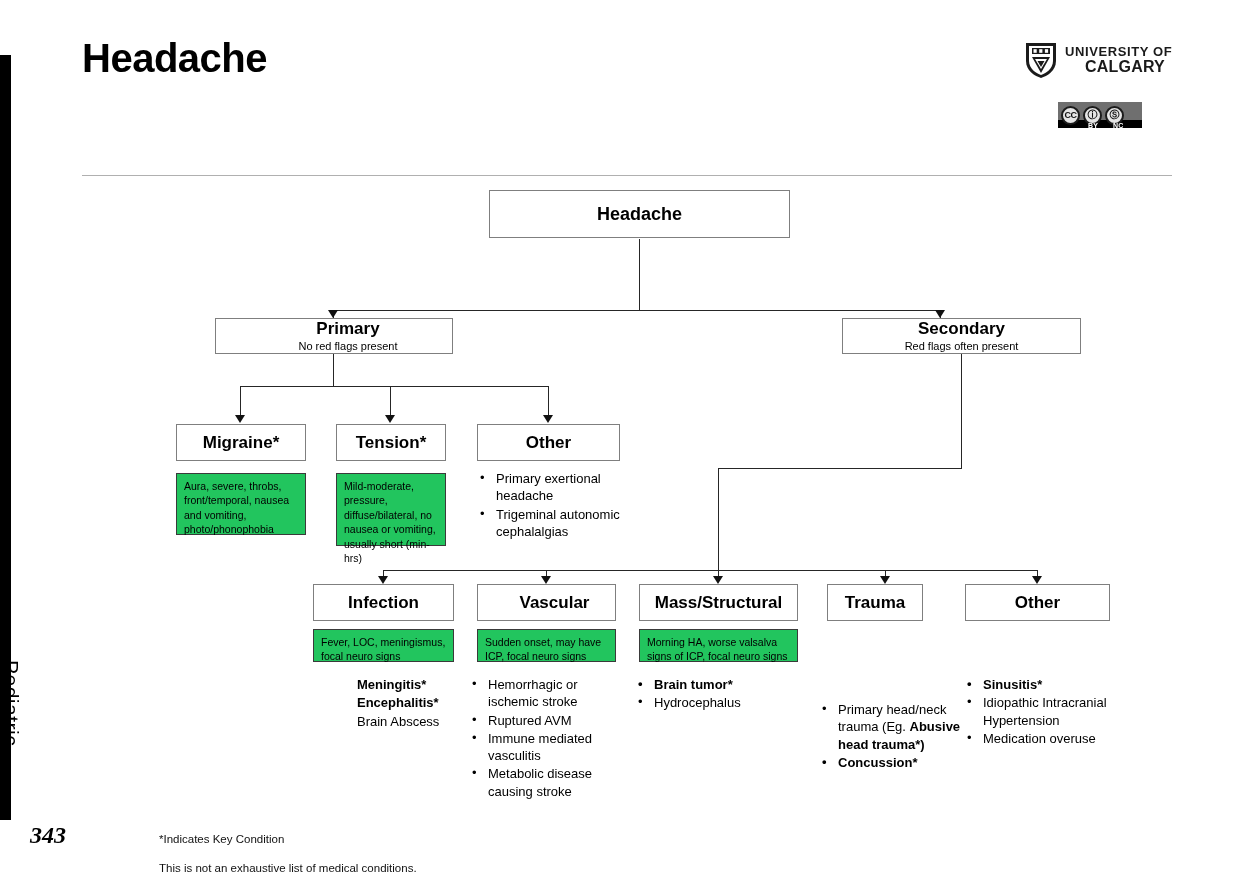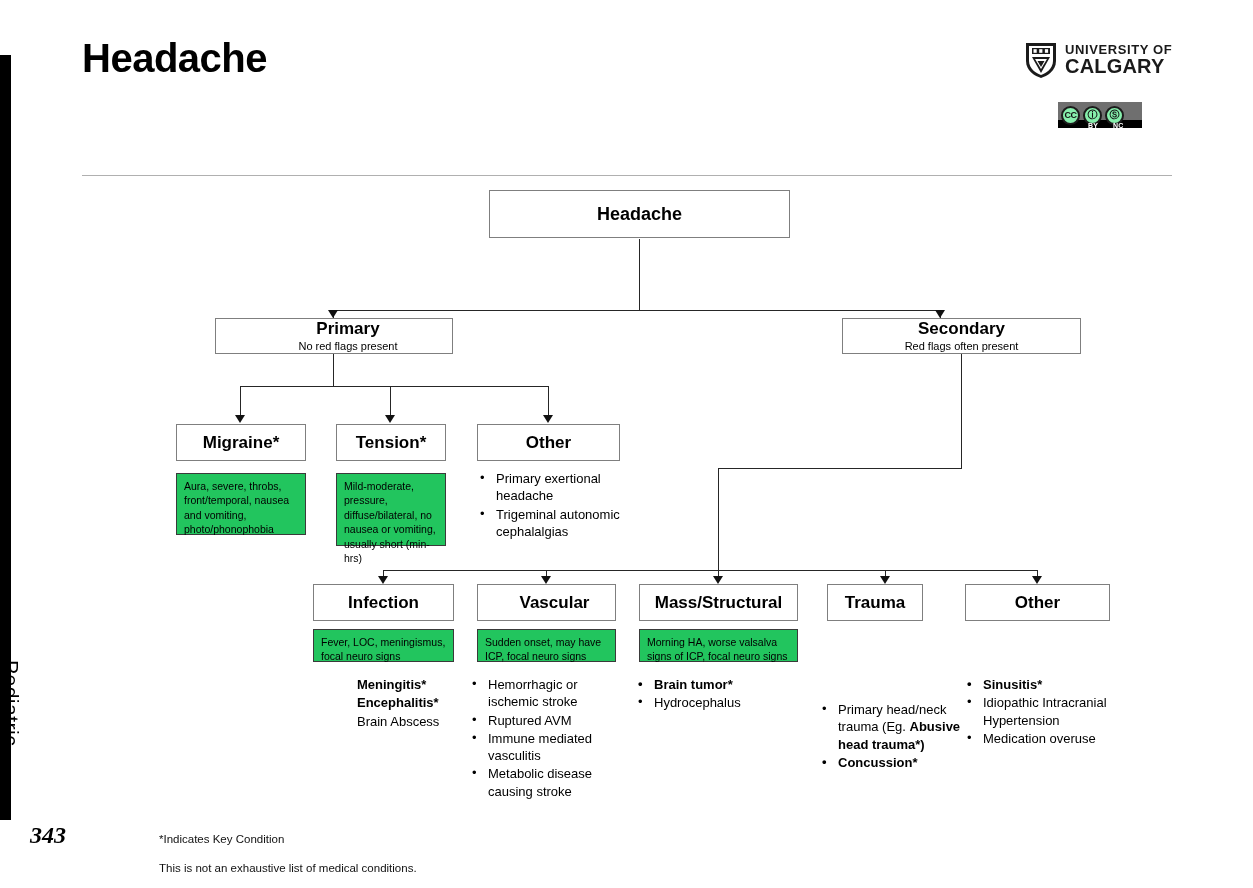--- a/index.html
+++ b/index.html
@@ -83,21 +83,21 @@
     align-items: center;
     gap: 7px;
   }
   .uc-wordmark {
     font-family: "Liberation Sans", sans-serif;
     font-weight: bold;
     line-height: 0.95;
     color: #1a1a1a;
   }
   .uc-wordmark .l1 { font-size: 13px; letter-spacing: 0.6px; display: block; }
-  .uc-wordmark .l2 { font-size: 20px; letter-spacing: 0.2px; display: block; }
+  .uc-wordmark .l2 { font-size: 16px; letter-spacing: 0.2px; display: block; margin-left: 20px; }
 
   .cc-badge {
     position: absolute;
     left: 1058px;
     top: 102px;
     width: 84px;
     height: 26px;
     background: #6f6f6f;
     display: flex;
     align-items: center;
@@ -107,21 +107,21 @@
   }
   .cc-badge .strip {
     position: absolute;
     left: 0; right: 0; bottom: 0;
     height: 8px;
     background: #000;
   }
   .cc-circle {
     width: 19px; height: 19px;
     border-radius: 50%;
-    background: #86efac;
+    background: #e5e5e5;
     border: 2px solid #1b1b1b;
     box-sizing: border-box;
     display: flex; align-items: center; justify-content: center;
     font-size: 10px; font-weight: bold; line-height: 1;
     color: #111;
     position: relative; z-index: 2;
   }
   .cc-circle.cc-main { font-size: 9px; letter-spacing: -0.5px; }
   .cc-sublabel {
     position: absolute;

